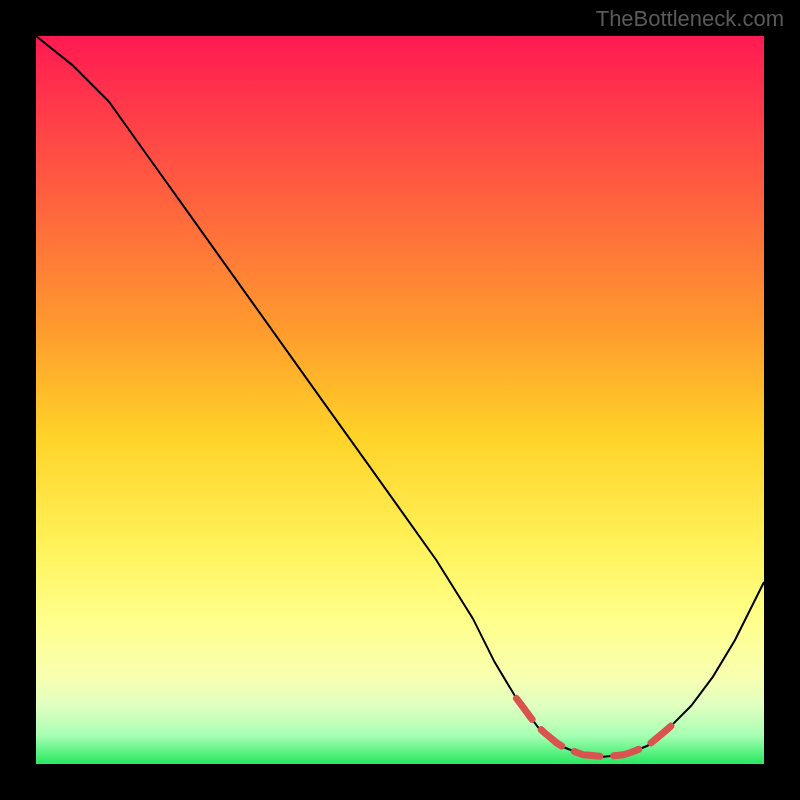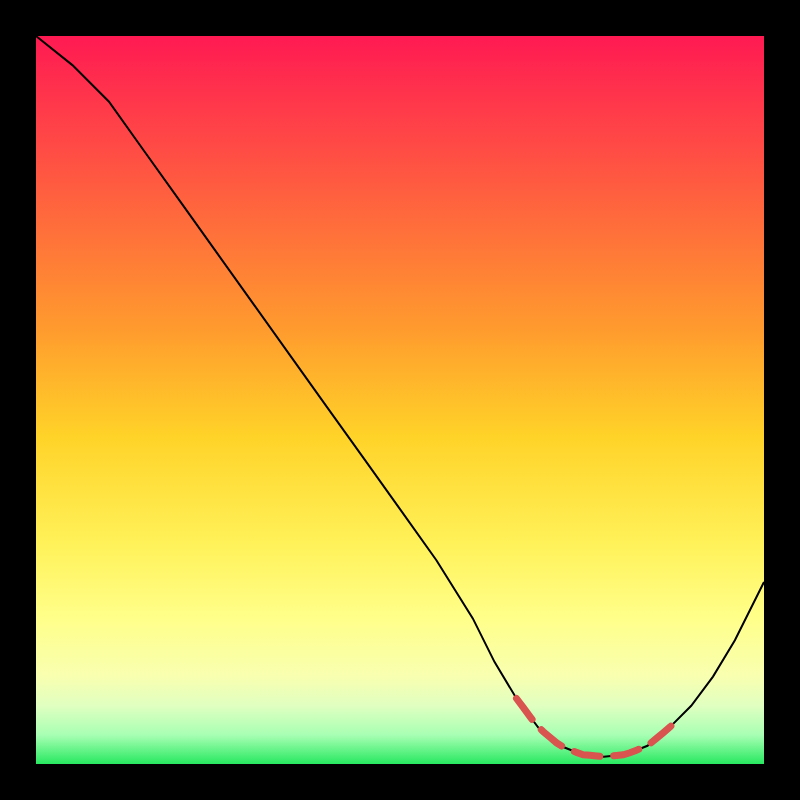--- a/index.html
+++ b/index.html
@@ -67,20 +67,21 @@
     stroke-width: 7;
     stroke-linecap: round;
     stroke-dasharray: 26 14;
   }
 </style>
 </head>
 <body>
 
 <div class="frame">
 
+  <div class="watermark">TheBottleneck.com</div>
 
   <div class="plot-area">
     <svg class="curve" viewBox="0 0 728 728" preserveAspectRatio="none">
       <path class="curve-path" d="M0.0 0.0 L36.4 29.1 L72.8 65.5 L109.2 116.5 L145.6 167.4 L182.0 218.4 L218.4 269.4 L254.8 320.3 L291.2 371.3 L327.6 422.2 L364.0 473.2 L400.4 524.2 L436.8 582.4 L458.6 626.1 L480.5 662.5 L502.3 691.6 L524.2 709.8 L546.0 718.5 L567.8 720.7 L589.7 718.5 L611.5 709.8 L633.4 691.6 L655.2 669.8 L677.0 640.6 L698.9 604.2 L728.0 546.0"></path>
       <path class="dash-path" d="M480.5 662.5 L487.2 671.4 L493.8 680.3 L500.5 689.2 L507.2 695.6 L513.8 701.2 L520.5 706.8 L527.2 711.0 L533.9 713.7 L540.5 716.4 L547.2 718.7 L553.9 719.3 L560.6 720.0 L567.2 720.7 L573.9 720.1 L580.6 719.4 L587.3 718.8 L593.9 716.8 L600.6 714.2 L607.3 711.5 L613.9 707.8 L620.6 702.2 L627.3 696.7 L634.0 691.0 L640.6 684.3"></path>
     </svg>
   </div>
 
 </div>
 

